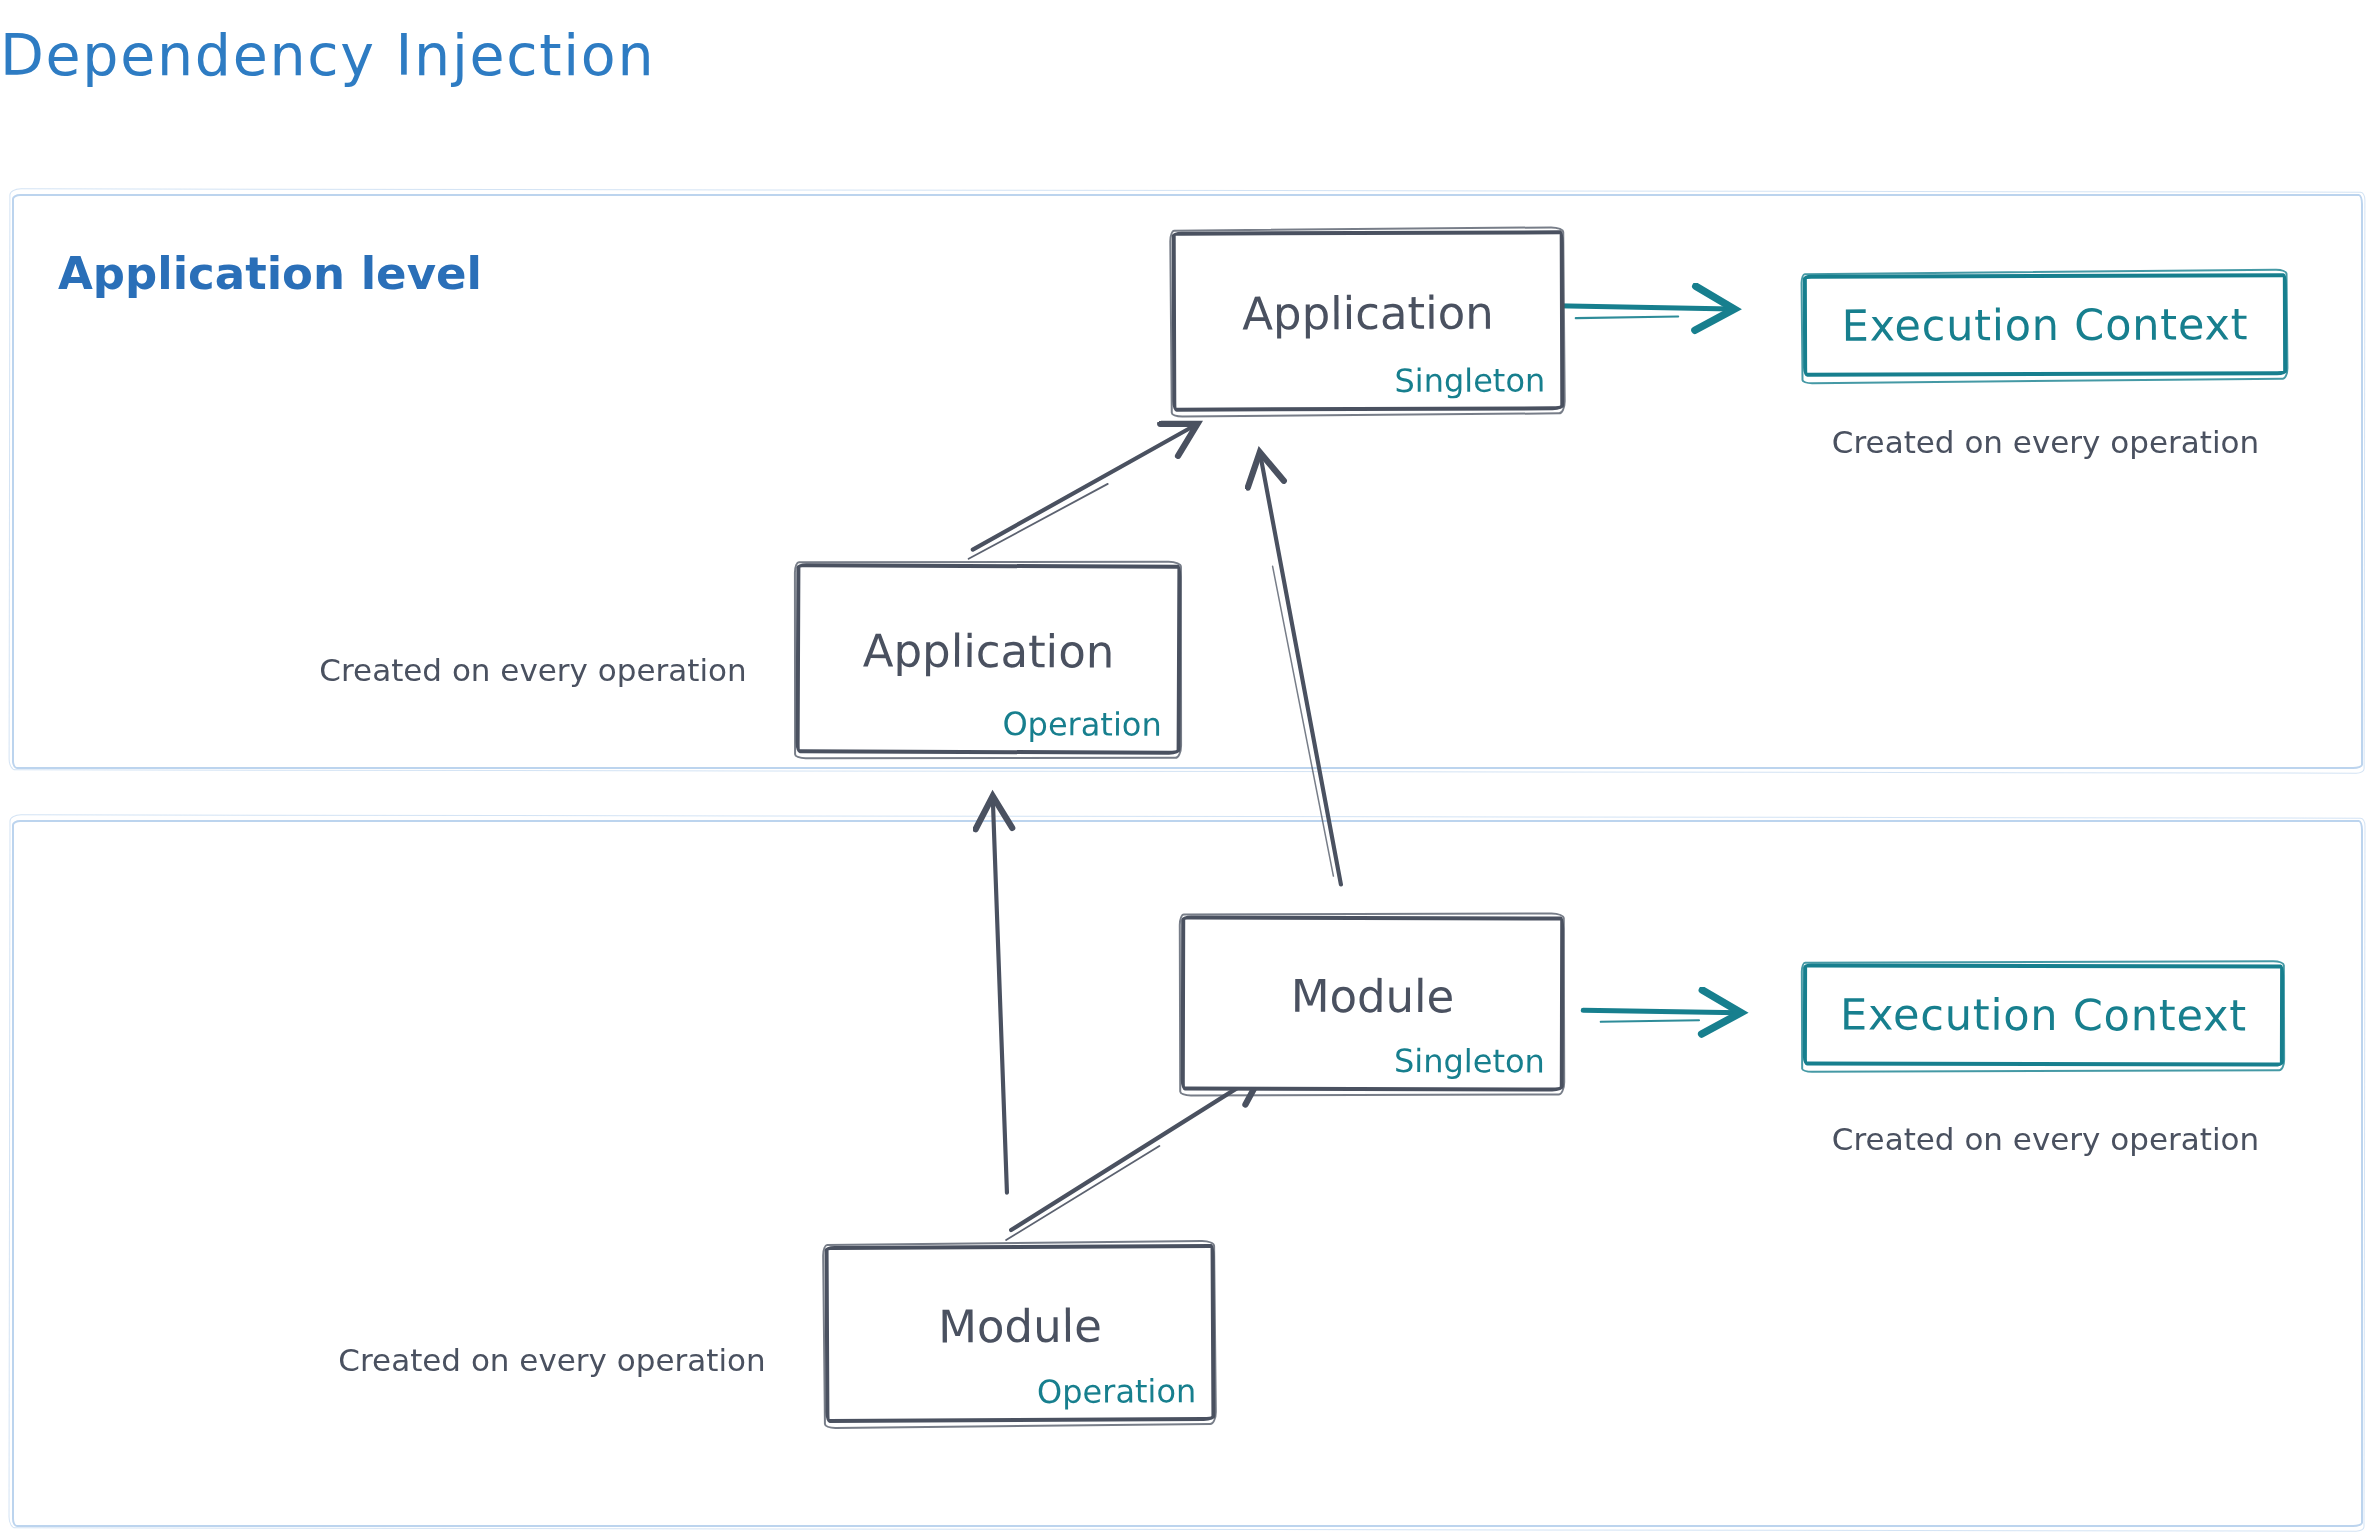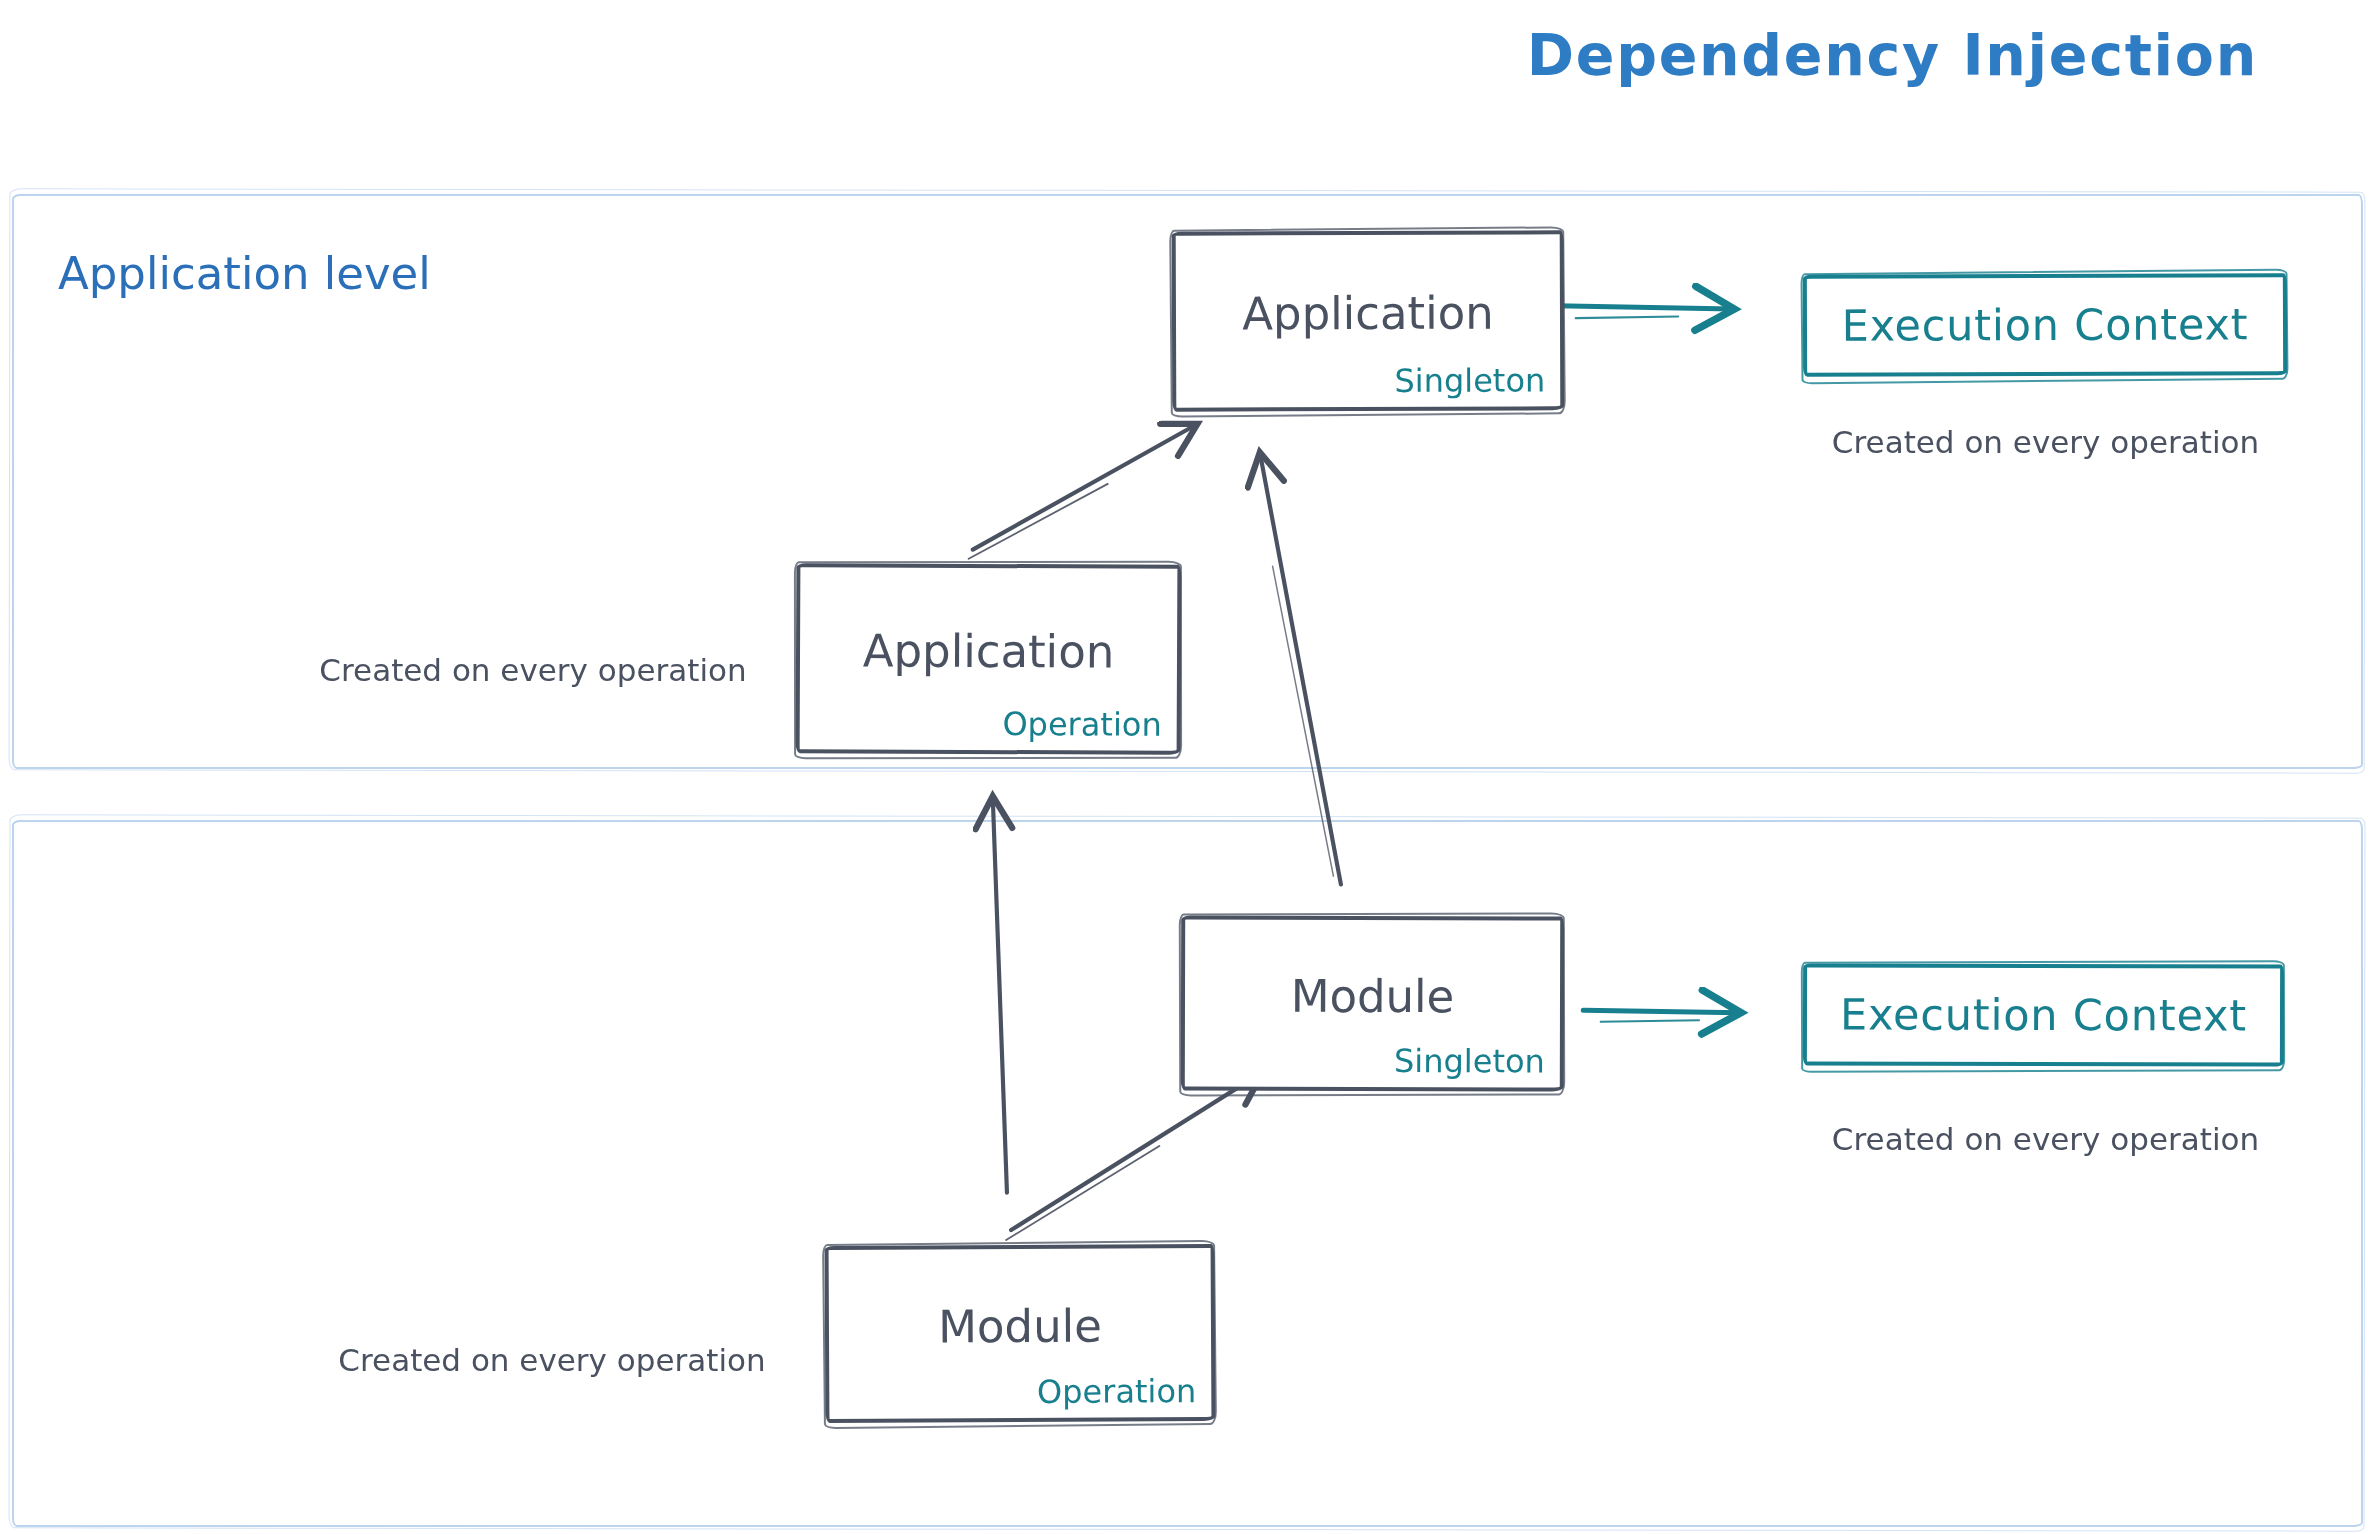--- a/index.html
+++ b/index.html
@@ -3,31 +3,31 @@
 <meta charset="utf-8">
 <style>
   :root{
     --blue:#2e7cc3; --blue2:#2a6fb8; --dark:#4a5160; --teal:#177f8e; --faint:#bcd4ee;
   }
   *{box-sizing:border-box;}
   html,body{margin:0;padding:0;background:#ffffff;}
   body{font-family:"DejaVu Sans","Liberation Sans",sans-serif;color:var(--dark);}
   .canvas{position:relative;width:2377px;height:1534px;background:#fff;overflow:hidden;}
 
-  .title{position:absolute;left:0;top:21.7px;width:2258px;text-align:right;
-         font-size:57px;font-weight:bold;color:var(--blue);letter-spacing:1.7px;}
+  .title{position:absolute;left:0;top:21.7px;width:2258px;text-align:left;
+         font-size:57px;font-weight:normal;color:var(--blue);letter-spacing:1.7px;}
   .subtitle{position:absolute;left:0;top:103px;width:2258px;text-align:center;
          font-size:32.5px;color:var(--dark);}
 
   .level-box{position:absolute;border:2.5px solid var(--faint);background:transparent;
          border-radius:8.3px 4.2px 10px 5px / 5px 10px 4.2px 8.3px;}
   .level-box::after{content:"";position:absolute;inset:-5.8px -4.2px -5px -5px;
          border:1.2px solid var(--faint);opacity:.65;pointer-events:none;
          border-radius:11.7px 5px 8.3px 6.7px / 6.7px 8.3px 5px 11.7px;transform:rotate(.08deg);}
-  .level-label{position:absolute;font-size:45px;color:var(--blue2);font-weight:400;}
+  .level-label{position:absolute;font-size:45px;color:var(--blue2);font-weight:700;}
 
   .node{position:absolute;border:4.2px solid var(--dark);background:#fff;
         display:flex;align-items:center;justify-content:center;
         border-radius:10px 3.3px 11.7px 4.2px / 4.2px 12.5px 5px 10.8px;}
   .node::after{content:"";position:absolute;inset:-7.5px -5px -8.3px -5.8px;pointer-events:none;
         border:2.1px solid var(--dark);opacity:.75;
         border-radius:5px 13.3px 6.7px 11.7px / 11.7px 5.8px 13.3px 5px;transform:rotate(-.3deg);}
   .node .node-title{font-size:45px;color:var(--dark);margin-top:-15px;}
   .node .node-scope{position:absolute;right:15px;bottom:6.7px;font-size:32px;color:var(--teal);}
 

